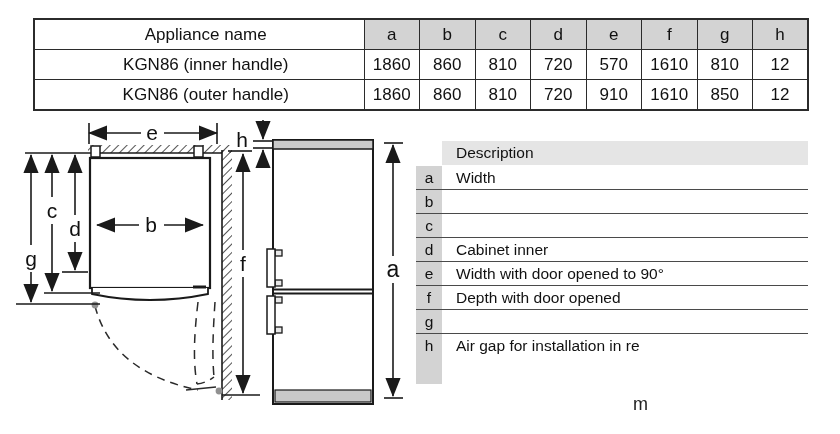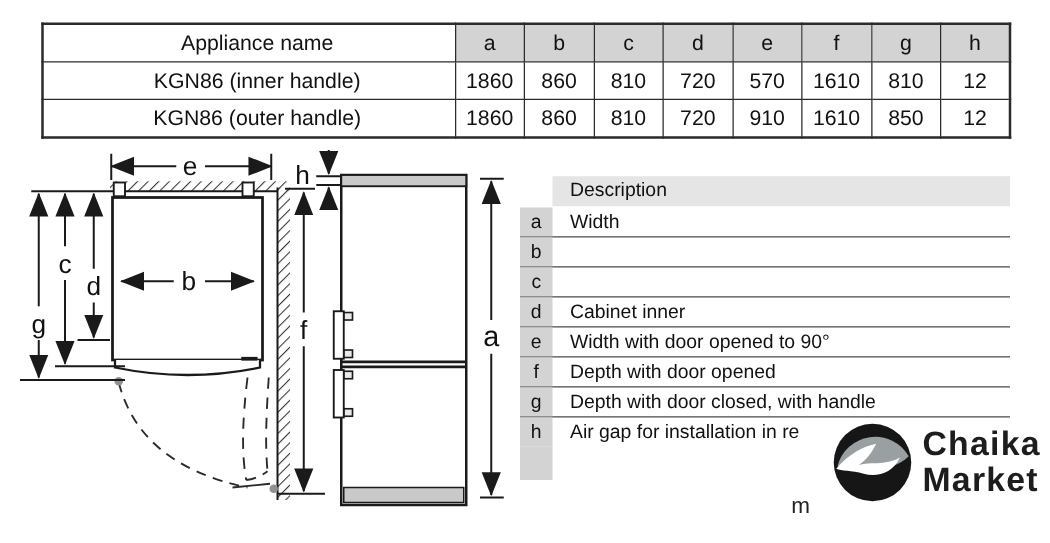--- a/index.html
+++ b/index.html
@@ -230,36 +230,24 @@
     <div class="desc-row">
       <div class="desc-key">e</div>
       <div class="desc-text">Width with door opened to 90°</div>
     </div>
     <div class="desc-row">
       <div class="desc-key">f</div>
       <div class="desc-text">Depth with door opened</div>
     </div>
     <div class="desc-row">
       <div class="desc-key">g</div>
-      <div class="desc-text">Depth with door closed, with handle</div>
     </div>
     <div class="desc-row no-border">
       <div class="desc-key">h</div>
       <div class="desc-text">Air gap for installation in re</div>
     </div>
     <div class="desc-stub"></div>
   </div>
 
   <div class="unit">m</div>
 
-  <div class="logo">
-    <svg width="70" height="70" viewBox="0 0 70 70" xmlns="http://www.w3.org/2000/svg">
-      <circle cx="35" cy="35" r="31" fill="#161616"></circle>
-      <path d="M 7 38 A 31 31 0 0 1 64 30 C 52 42 24 46 7 38 Z" fill="#9aa0a2"></path>
-      <path d="M 6 40 C 16 28 28 22 38 20 C 34 28 30 33 24 37 C 34 34 44 38 57 31 C 51 44 38 47 28 44 C 18 41 10 42 6 40 Z" fill="#ffffff"></path>
-    </svg>
-    <div class="logo-text">
-      <div>Chaika</div>
-      <div>Market</div>
-    </div>
-  </div>
 
 </div>
 
 </body></html>

